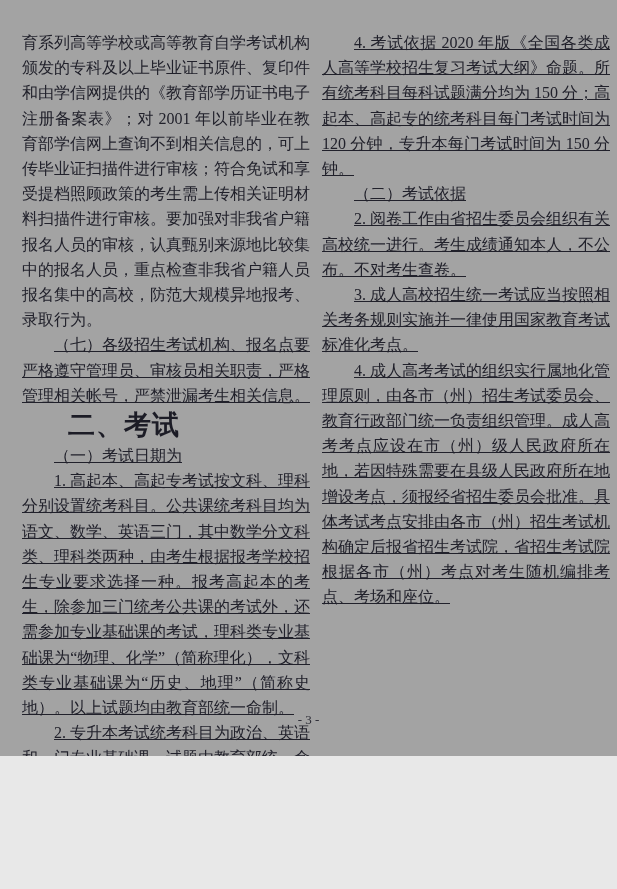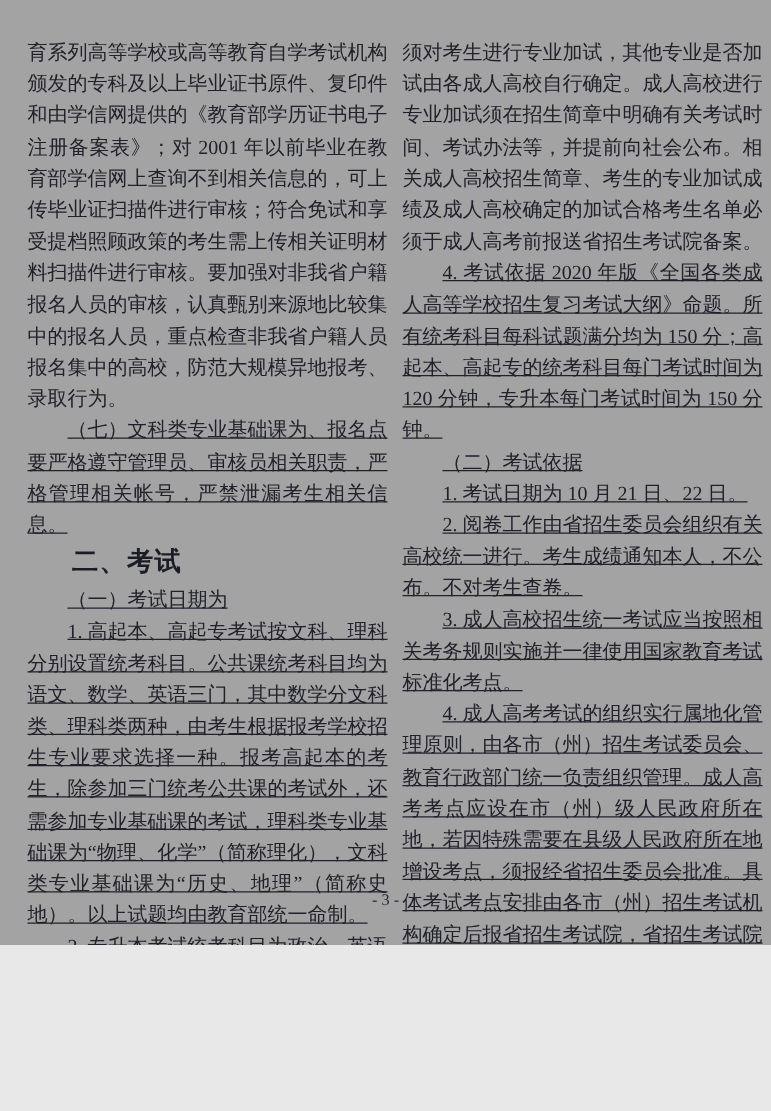--- a/index.html
+++ b/index.html
@@ -34,21 +34,21 @@
   .para {
     margin: 0;
     text-indent: 0;
   }
   .para.ind {
     text-indent: 2em;
     text-decoration: underline;
   }
   .heading {
     margin: 3px 0 4px 0;
-    font-size: 21px;
+    font-size: 27px;
     line-height: 28px;
     font-weight: bold;
     font-family: "Liberation Sans", "DejaVu Sans", sans-serif;
     text-indent: 1.7em;
     letter-spacing: 1px;
     color: #1c1c26;
   }
   .footer {
     position: absolute;
     left: 0;
@@ -62,32 +62,30 @@
   }
 </style>
 </head>
 <body>
 
 <div class="page">
   <div class="columns">
 
     <div class="column">
       <p class="para cont">育系列高等学校或高等教育自学考试机构颁发的专科及以上毕业证书原件、复印件和由学信网提供的《教育部学历证书电子注册备案表》；对 2001 年以前毕业在教育部学信网上查询不到相关信息的，可上传毕业证扫描件进行审核；符合免试和享受提档照顾政策的考生需上传相关证明材料扫描件进行审核。要加强对非我省户籍报名人员的审核，认真甄别来源地比较集中的报名人员，重点检查非我省户籍人员报名集中的高校，防范大规模异地报考、录取行为。</p>
-      <p class="para ind">（七）文科类专业基础课为、报名点要严格遵守管理员、审核员相关职责，严格管理相关帐号，严禁泄漏考生相关信息。</p>
+      <p class="para ind">（七）各级招生考试机构、报名点要严格遵守管理员、审核员相关职责，严格管理相关帐号，严禁泄漏考生相关信息。</p>
       <h2 class="heading">二、考试</h2>
       <p class="para ind">（一）考试日期为</p>
       <p class="para ind">1. 高起本、高起专考试按文科、理科分别设置统考科目。公共课统考科目均为语文、数学、英语三门，其中数学分文科类、理科类两种，由考生根据报考学校招生专业要求选择一种。报考高起本的考生，除参加三门统考公共课的考试外，还需参加专业基础课的考试，理科类专业基础课为“物理、化学”（简称理化），文科类专业基础课为“历史、地理”（简称史地）。以上试题均由教育部统一命制。</p>
       <p class="para ind">2. 专升本考试统考科目为政治、英语和一门专业基础课。试题由教育部统一命制。</p>
     </div>
 
     <div class="column">
-      <p class="para cont">须对考生进行专业加试，其他专业是否加试由各成人高校自行确定。成人高校进行专业加试须在招生简章中明确有关考试时间、考试办法等，并提前向社会公布。相关成人高校招生简章、考生的专业加试成绩及成人高校确定的加试合格考生名单必须于成人高考前报送省招生考试院备案。</p>
       <p class="para ind">4. 考试依据 2020 年版《全国各类成人高等学校招生复习考试大纲》命题。所有统考科目每科试题满分均为 150 分；高起本、高起专的统考科目每门考试时间为 120 分钟，专升本每门考试时间为 150 分钟。</p>
       <p class="para ind">（二）考试依据</p>
-      <p class="para ind">1. 考试日期为 10 月 21 日、22 日。</p>
       <p class="para ind">2. 阅卷工作由省招生委员会组织有关高校统一进行。考生成绩通知本人，不公布。不对考生查卷。</p>
       <p class="para ind">3. 成人高校招生统一考试应当按照相关考务规则实施并一律使用国家教育考试标准化考点。</p>
       <p class="para ind">4. 成人高考考试的组织实行属地化管理原则，由各市（州）招生考试委员会、教育行政部门统一负责组织管理。成人高考考点应设在市（州）级人民政府所在地，若因特殊需要在县级人民政府所在地增设考点，须报经省招生委员会批准。具体考试考点安排由各市（州）招生考试机构确定后报省招生考试院，省招生考试院根据各市（州）考点对考生随机编排考点、考场和座位。</p>
     </div>
 
   </div>
 
   <div class="footer">
     <span>- 3 -</span>
   </div>

